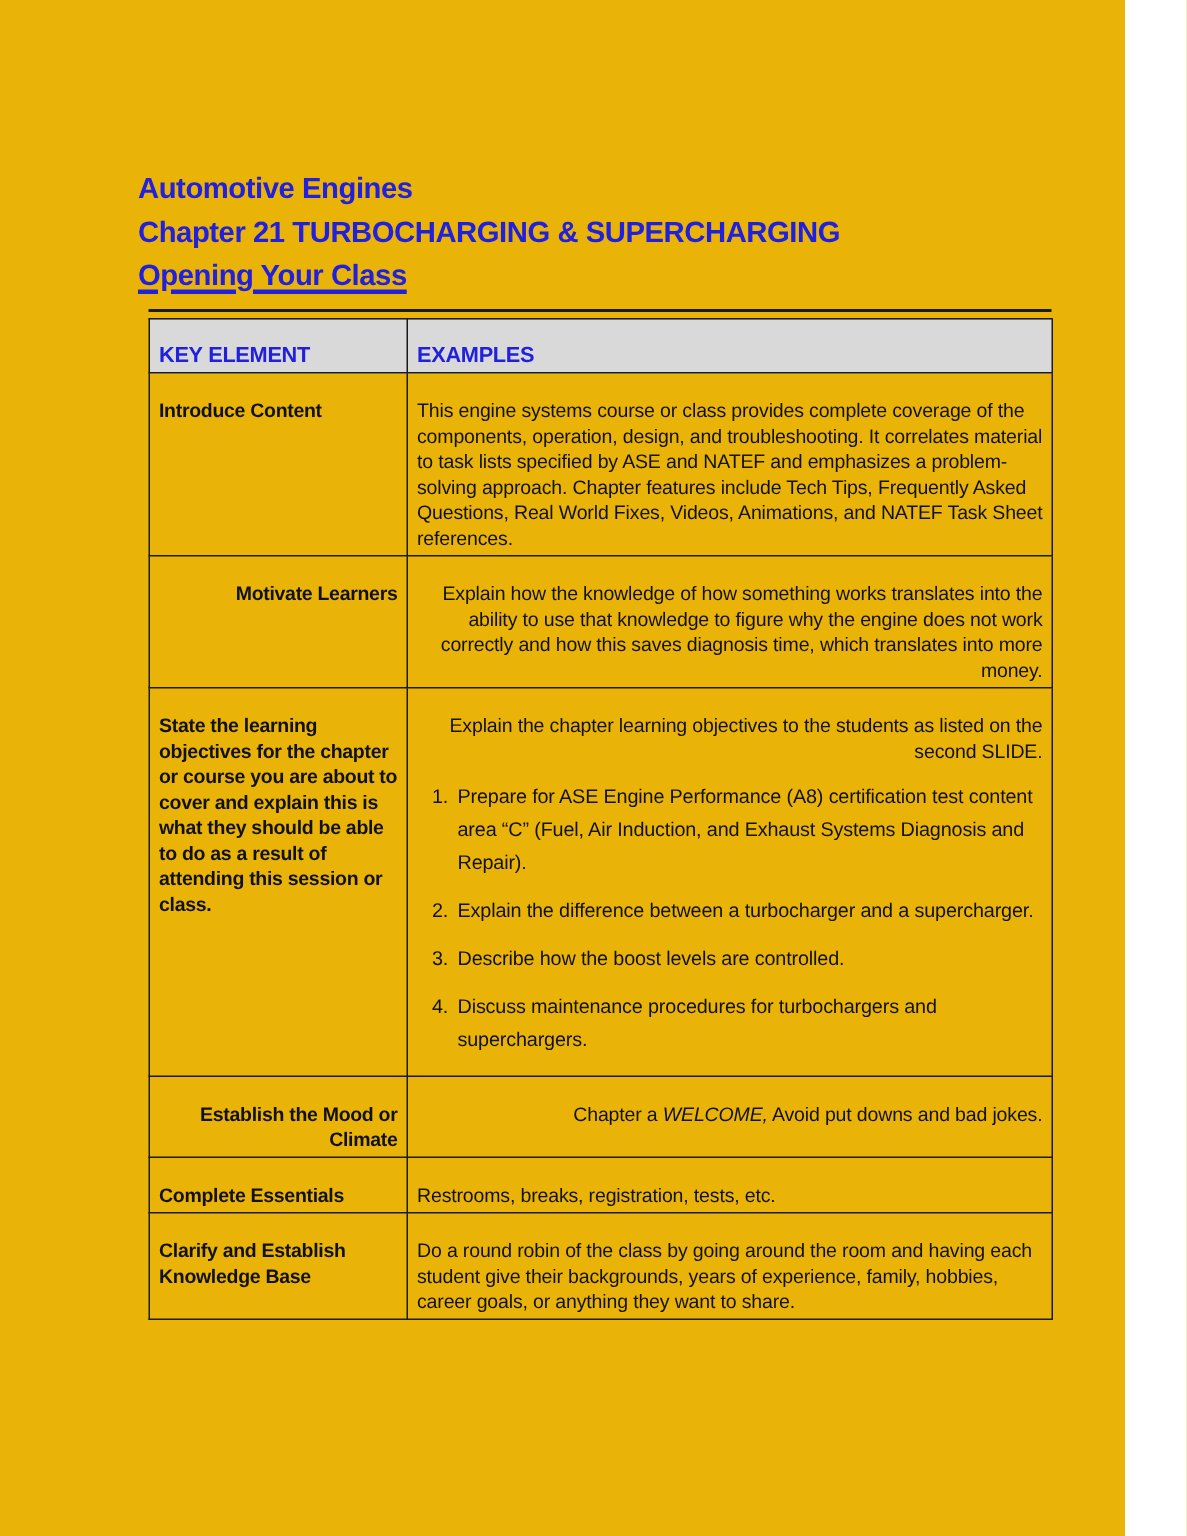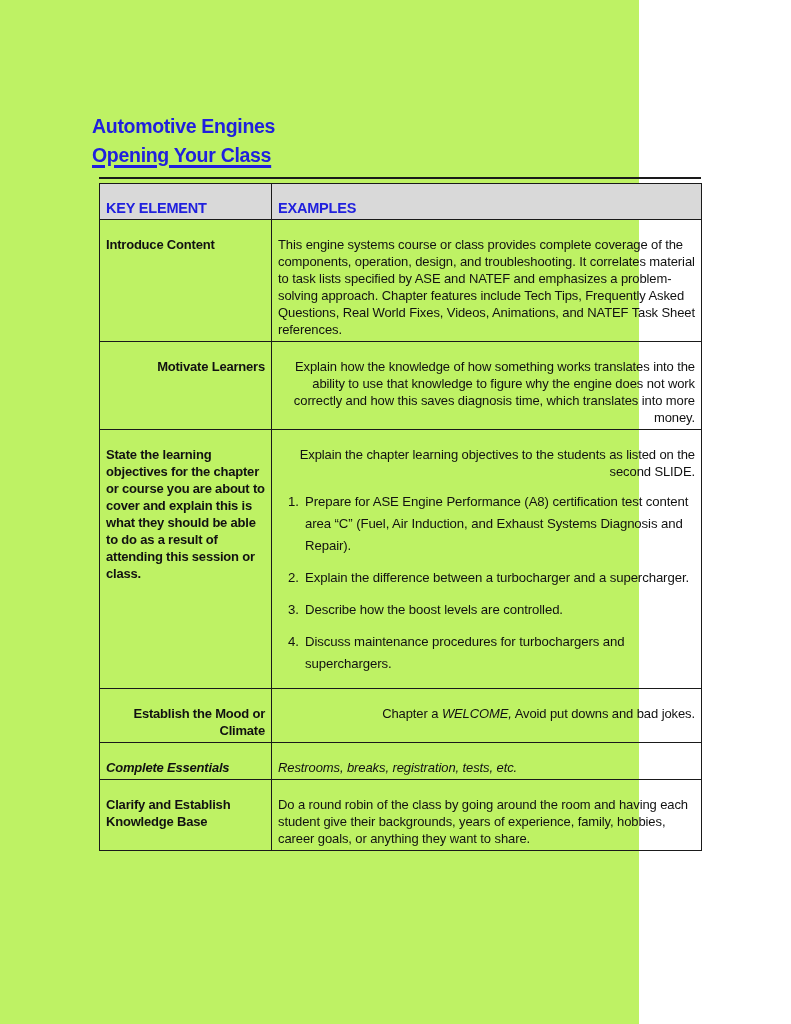--- a/index.html
+++ b/index.html
@@ -3,21 +3,21 @@
 <meta charset="utf-8">
 <style>
   * { box-sizing: border-box; margin: 0; padding: 0; }
   html, body { background: #ffffff; }
   body {
     width: 791px; height: 1024px;
     font-family: "Liberation Sans", "DejaVu Sans", sans-serif;
     color: #111111;
     overflow: hidden;
   }
-  .page { width: 639px; height: 1024px; background: #bef264; position: relative; }
+  .page { width: 750px; height: 1024px; background: #eab308; position: relative; }
 
   
   .headings { padding: 112px 0 0 92px; }
   .h {
     font-size: 19.5px; font-weight: bold; color: #2020dd;
     line-height: 29px; letter-spacing: -0.3px;
   }
   .h.underlined {
     text-decoration: underline;
     text-decoration-thickness: 2.5px;
@@ -50,21 +50,21 @@
   }
   td.key {
     font-weight: bold; font-size: 13px; line-height: 17px;
     letter-spacing: -0.2px;
   }
   td.ex { font-size: 13px; line-height: 17px; letter-spacing: -0.1px; }
   tbody tr:nth-child(1) td { height: 103px; }
   tbody tr:nth-child(2) td { height: 70px; text-align: right; }
   tbody tr:nth-child(3) td { height: 209px; margin-top: 15px; }
   tbody tr:nth-child(4) td { height: 37px; text-align: right; }
-  tbody tr:nth-child(5) td { height: 18px; font-style: italic; }
+  tbody tr:nth-child(5) td { height: 18px; }
   tbody tr:nth-child(6) td { height: 54px; }
 
   
   .obj-intro { line-height: 17px; text-align: right; }
   .obj-list { margin-top: 11px; }
   .obj-item {
     display: flex; padding-left: 10px; margin-bottom: 10px;
     font-size: 13.2px; line-height: 22px;
   }
   .obj-num { flex: 0 0 17px; }
@@ -72,20 +72,21 @@
 
   .bold-italic { font-weight: normal; font-style: italic; }
 </style>
 </head>
 <body>
 
 <div class="page">
 
   <div class="headings">
     <div class="h">Automotive Engines</div>
+    <div class="h">Chapter 21 TURBOCHARGING &amp; SUPERCHARGING</div>
     <div class="h underlined">Opening Your Class</div>
   </div>
 
   <div class="table-top-rule"></div>
 
   <table class="key-table">
     <colgroup>
         <col class="c1">
         <col class="c2">
       </colgroup>

